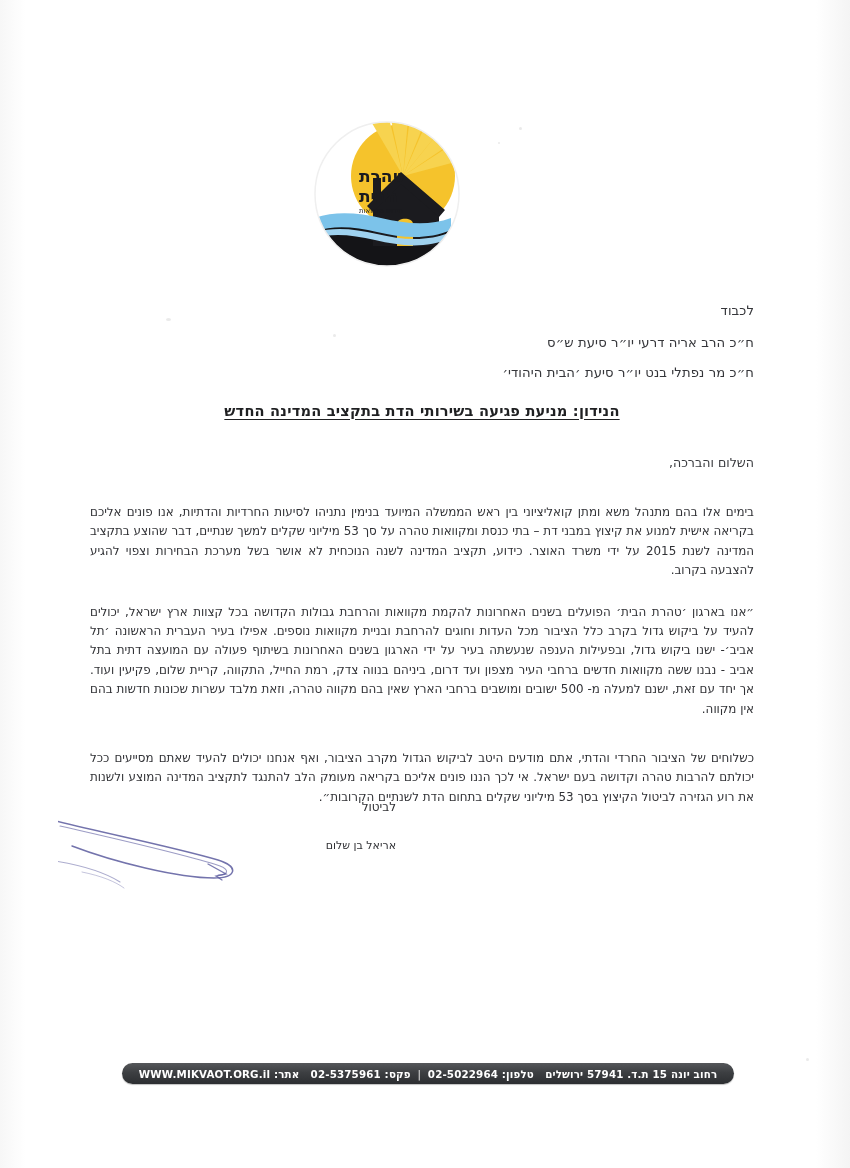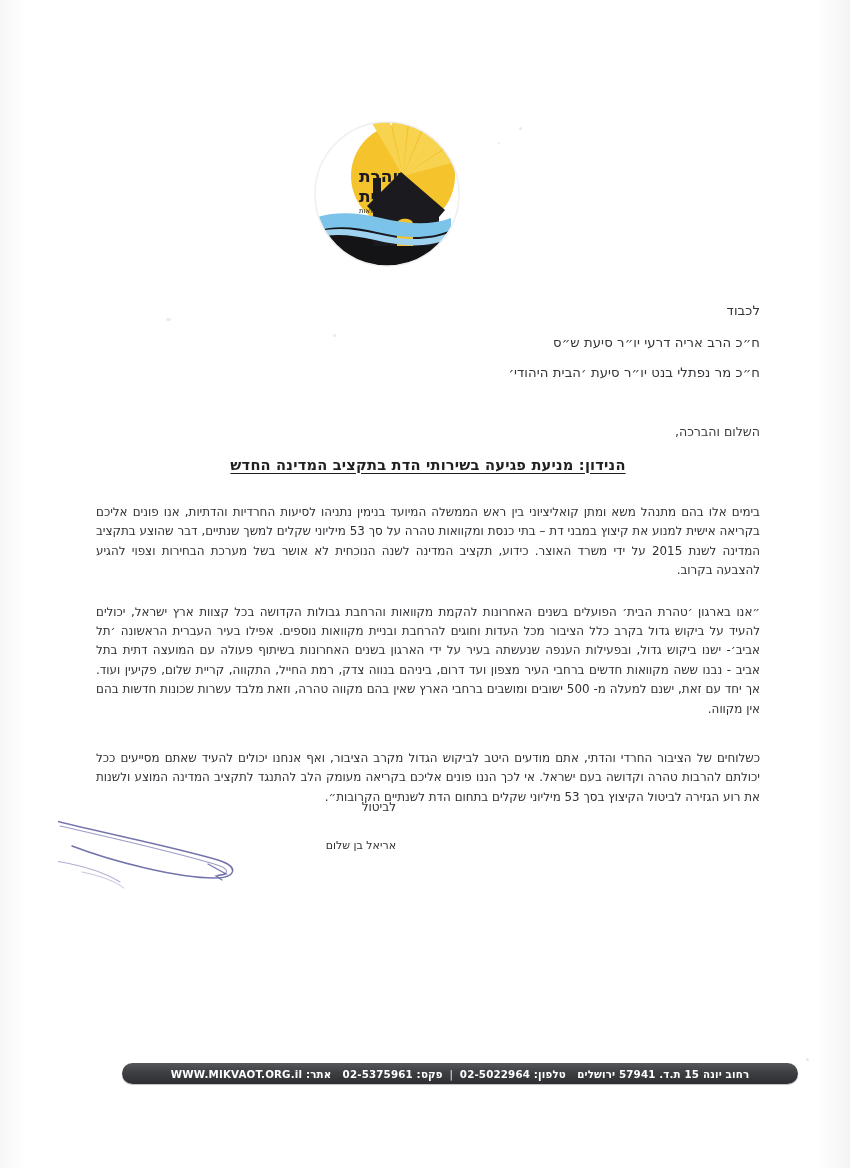--- a/index.html
+++ b/index.html
@@ -45,21 +45,21 @@
     position: relative;
     width: 152px;
     height: 152px;
   }
   #logo-svg { display:block; width:152px; height:152px; }
 
   
   #letter-body {
     position: absolute;
     top: 296px;
-    left: 96px;
+    left: 90px;
     width: 664px;
     direction: rtl;
     text-align: right;
     color: #2f3033;
   }
   .addr-block { margin-bottom: 6px; }
   .addr-line {
     font-size: 13.2px;
     line-height: 30px;
     color: #35363a;
@@ -118,21 +118,21 @@
     width: 230px;
     height: 80px;
     pointer-events: none;
   }
 
   
   #footer-bar {
     position: absolute;
     top: 1063px;
     left: 122px;
-    width: 676px;
+    width: 612px;
     height: 21px;
     border-radius: 11px;
     background: linear-gradient(180deg, #55575a 0%, #3d3f42 45%, #2c2e31 100%);
     box-shadow: 0 1px 1px rgba(0,0,0,.25);
     display: flex;
     align-items: center;
     justify-content: center;
     direction: rtl;
     overflow: hidden;
   }
@@ -205,23 +205,23 @@
   </div>
 
   <div id="letter-body">
 
     <div class="addr-block">
       <div class="addr-line first">לכבוד</div>
       <div class="addr-line">ח״כ הרב אריה דרעי יו״ר סיעת ש״ס</div>
       <div class="addr-line">ח״כ מר נפתלי בנט יו״ר סיעת ׳הבית היהודי׳</div>
     </div>
 
+    <div id="subject-line">הנידון: מניעת פגיעה בשירותי הדת בתקציב המדינה החדש</div>
+
     <div id="salutation">השלום והברכה,</div>
-
-    <div id="subject-line">הנידון: מניעת פגיעה בשירותי הדת בתקציב המדינה החדש</div>
 
     <p class="para">בימים אלו בהם מתנהל משא ומתן קואליציוני בין ראש הממשלה המיועד בנימין נתניהו לסיעות החרדיות והדתיות, אנו פונים אליכם בקריאה אישית למנוע את קיצוץ במבני דת – בתי כנסת ומקוואות טהרה על סך 53 מיליוני שקלים למשך שנתיים, דבר שהוצע בתקציב המדינה לשנת 2015 על ידי משרד האוצר. כידוע, תקציב המדינה לשנה הנוכחית לא אושר בשל מערכת הבחירות וצפוי להגיע להצבעה בקרוב.</p>
     <p class="para quoted">״אנו בארגון ׳טהרת הבית׳ הפועלים בשנים האחרונות להקמת מקוואות והרחבת גבולות הקדושה בכל קצוות ארץ ישראל, יכולים להעיד על ביקוש גדול בקרב כלל הציבור מכל העדות וחוגים להרחבת ובניית מקוואות נוספים. אפילו בעיר העברית הראשונה  ׳תל אביב׳- ישנו ביקוש גדול, ובפעילות הענפה שנעשתה בעיר על ידי הארגון בשנים האחרונות בשיתוף פעולה עם המועצה דתית בתל אביב - נבנו ששה מקוואות חדשים ברחבי העיר מצפון ועד דרום, ביניהם בנווה צדק, רמת החייל, התקווה, קריית שלום, פקיעין ועוד. אך יחד עם זאת, ישנם למעלה מ- 500 ישובים ומושבים ברחבי הארץ שאין בהם מקווה טהרה, וזאת מלבד עשרות שכונות חדשות בהם אין מקווה.</p>
     <p class="para">כשלוחים של הציבור החרדי והדתי, אתם מודעים היטב לביקוש הגדול מקרב הציבור, ואף אנחנו יכולים להעיד שאתם מסייעים ככל יכולתם להרבות טהרה וקדושה בעם ישראל. אי לכך הננו פונים אליכם בקריאה מעומק הלב להתנגד לתקציב המדינה המוצע ולשנות את רוע הגזירה לביטול הקיצוץ בסך 53 מיליוני שקלים בתחום הדת לשנתיים הקרובות״.</p>
   </div>
 
   <div id="signature-block">
     <div id="signoff-word">לביטול</div>
     <div id="signer-name">אריאל בן שלום</div>
   </div>

